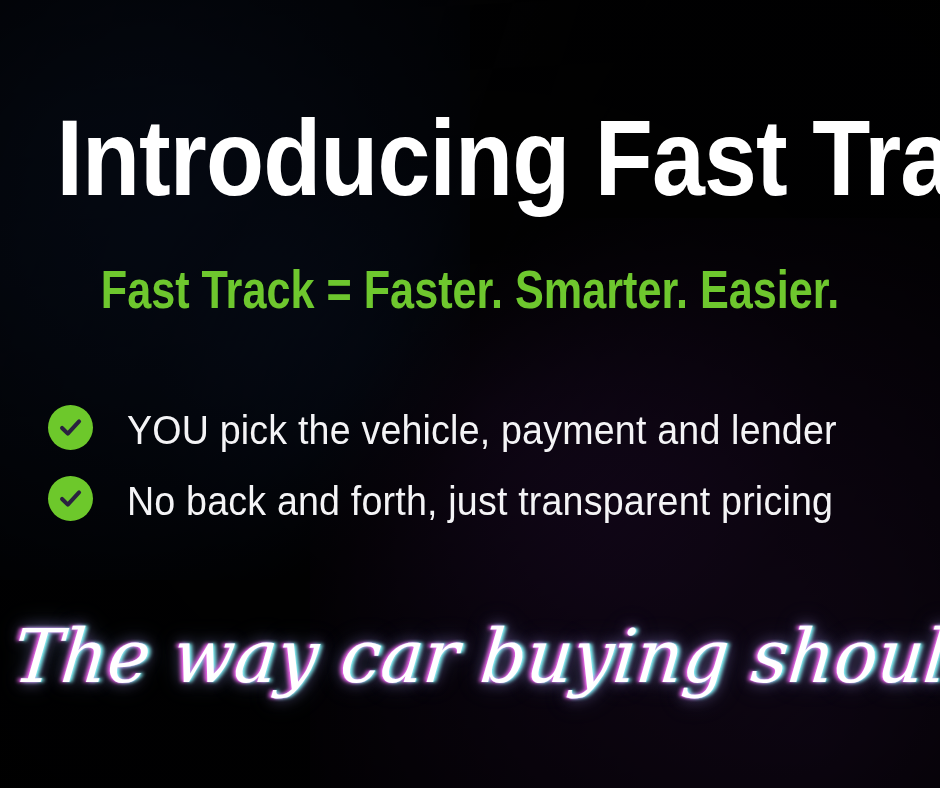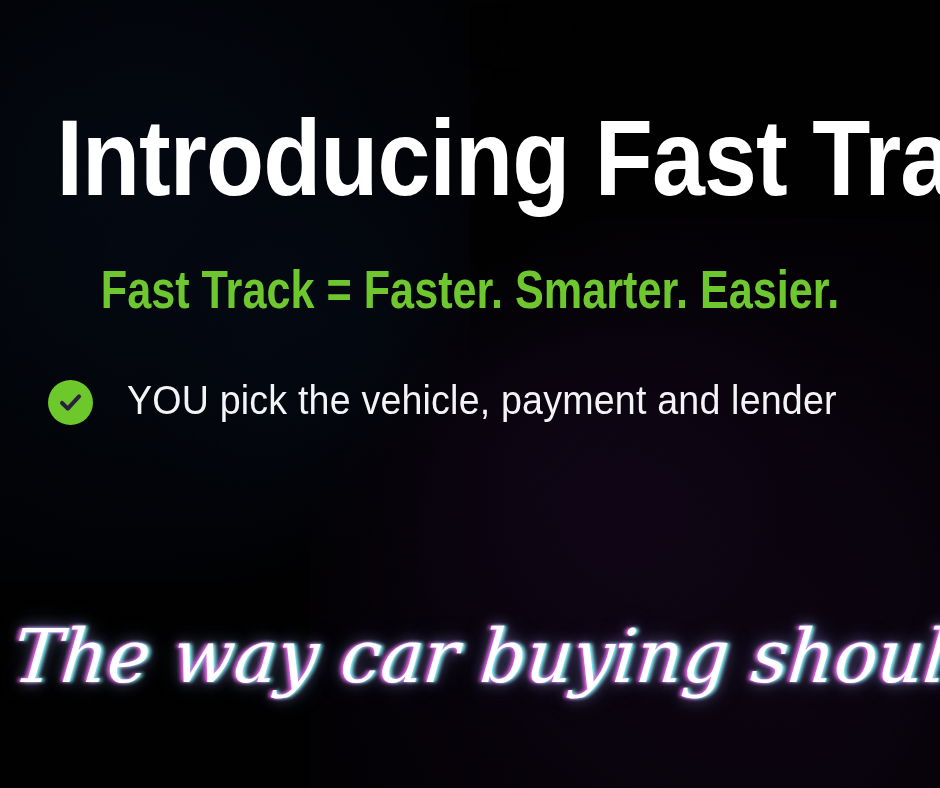--- a/index.html
+++ b/index.html
@@ -142,21 +142,21 @@
 
   .bullets {
     position: absolute;
     left: 48px;
     top: 380px;
     width: 860px;
   }
 
   .bullet-row {
     display: flex;
-    align-items: flex-start;
+    align-items: flex-end;
     height: 70px;
     margin-bottom: 1px;
   }
 
   .check-badge {
     flex: 0 0 auto;
     width: 45px;
     height: 45px;
     border-radius: 50%;
     background: #6dc82b;
@@ -224,20 +224,28 @@
 
       <div class="bullet-row">
         <span class="check-badge">
           <svg width="27" height="27" viewBox="0 0 24 24" aria-hidden="true">
             <path d="M4.5 12.4 L9.6 17.4 L19.6 6.6" fill="none" stroke="#2a2140" stroke-width="3.6" stroke-linecap="round" stroke-linejoin="round"></path>
           </svg>
         </span>
         <span class="bullet-text">YOU pick the vehicle, payment and lender</span>
       </div>
 
+      <div class="bullet-row">
+        <span class="check-badge">
+          <svg width="27" height="27" viewBox="0 0 24 24" aria-hidden="true">
+            <path d="M4.5 12.4 L9.6 17.4 L19.6 6.6" fill="none" stroke="#2a2140" stroke-width="3.6" stroke-linecap="round" stroke-linejoin="round"></path>
+          </svg>
+        </span>
+        <span class="bullet-text">No back and forth, just transparent pricing</span>
+      </div>
 
 
     </div>
 
     <div class="script-line">The way car buying should be.</div>
 
   </div>
 </div>
 
 </body></html>

